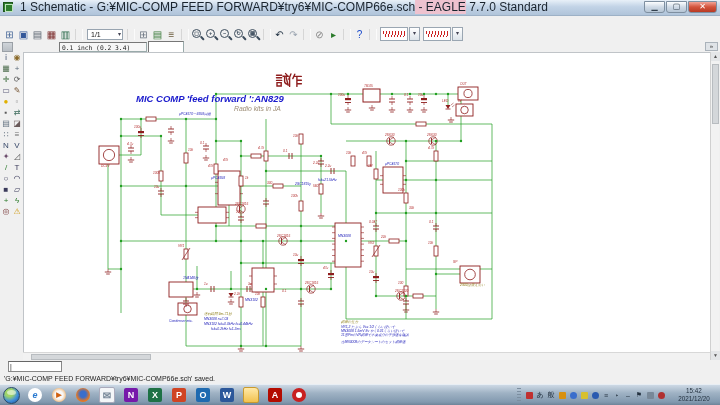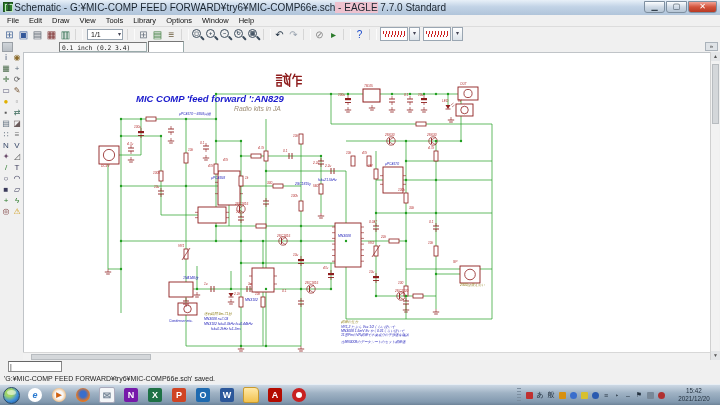--- a/index.html
+++ b/index.html
@@ -8,21 +8,21 @@
        -webkit-font-smoothing:antialiased;}
   
   #win{position:absolute;left:0;top:0;width:720px;height:384px;background:#f0f0f0;
        border-bottom:1px solid #7a8692;}
   .titlebar{position:absolute;left:0;top:0;width:720px;height:15px;
     background:linear-gradient(#e8f0f8,#c2d3e6 45%,#b0c4da);border-bottom:1px solid #9db1c6;}
   .title-ico{position:absolute;left:3px;top:2px;width:10px;height:10px;background:#2e7d2e;
     border:1px solid #1d551d;box-sizing:border-box;}
   .title-ico:before{content:"";position:absolute;left:1px;top:1px;width:6px;height:6px;
     border:1px solid #bfe4bf;}
-  .title-txt{position:absolute;left:6px;top:1px;font-size:10px;line-height:13px;color:#1a242e;white-space:nowrap;}
+  .title-txt{position:absolute;left:20px;top:1px;font-size:12px;line-height:13px;color:#1a242e;white-space:nowrap;}
   .title-hl{background:#eec2cf;}
   .winbtns{position:absolute;right:3px;top:1px;display:flex;}
   .wbtn{width:21px;height:12px;margin-left:1px;border:1px solid #7e8fa0;border-radius:0 0 3px 3px;
     background:linear-gradient(#fdfeff,#cfdae6 50%,#b6c6d6);font-size:8px;line-height:10px;
     text-align:center;color:#33414f;box-sizing:border-box;}
   .wbtn.close{width:29px;background:linear-gradient(#f2a396,#d2533c 50%,#b83a24);color:#fff;}
   .menubar{position:absolute;left:0;top:15px;width:720px;height:12px;background:#f0f0f0;
     border-bottom:1px solid #dcdcdc;display:flex;align-items:center;padding-left:2px;box-sizing:border-box;}
   .menubar span{font-size:7.5px;color:#111;padding:0 5px;}
   .toolbar1{position:absolute;left:0;top:27px;width:720px;height:14px;background:#f0f0f0;
@@ -102,31 +102,20 @@
 <div id="win">
   <div class="titlebar">
     <div class="title-ico"></div>
     <div class="title-txt"><span>1 Schematic - G:¥MIC-COMP FEED FORWARD¥try6¥MIC-COMP66e.sch</span><span class="title-hl"> - EAGLE</span><span> 7.7.0 Standard</span></div>
     <div class="winbtns">
       <div class="wbtn">▁</div>
       <div class="wbtn">▢</div>
       <div class="wbtn close">✕</div>
     </div>
   </div>
-  <div class="menubar" id="menubar">
-      <span>File</span>
-      <span>Edit</span>
-      <span>Draw</span>
-      <span>View</span>
-      <span>Tools</span>
-      <span>Library</span>
-      <span>Options</span>
-      <span>Window</span>
-      <span>Help</span>
-    </div>
   <div class="toolbar1" id="toolbar1">
       <div class="tbi" style="color: rgb(74, 106, 154);">⊞</div>
       <div class="tbi" style="color: rgb(52, 88, 154);">▣</div>
       <div class="tbi" style="color: rgb(90, 100, 112);">▤</div>
       <div class="tbi" style="color: rgb(122, 42, 42);">▦</div>
       <div class="tbi" style="color: rgb(42, 106, 74);">▥</div>
       <div class="tsep"></div>
       <div class="combo">1/1</div>
       <div class="tsep"></div>
       <div class="tbi" style="color: rgb(106, 116, 128);">⊞</div>

